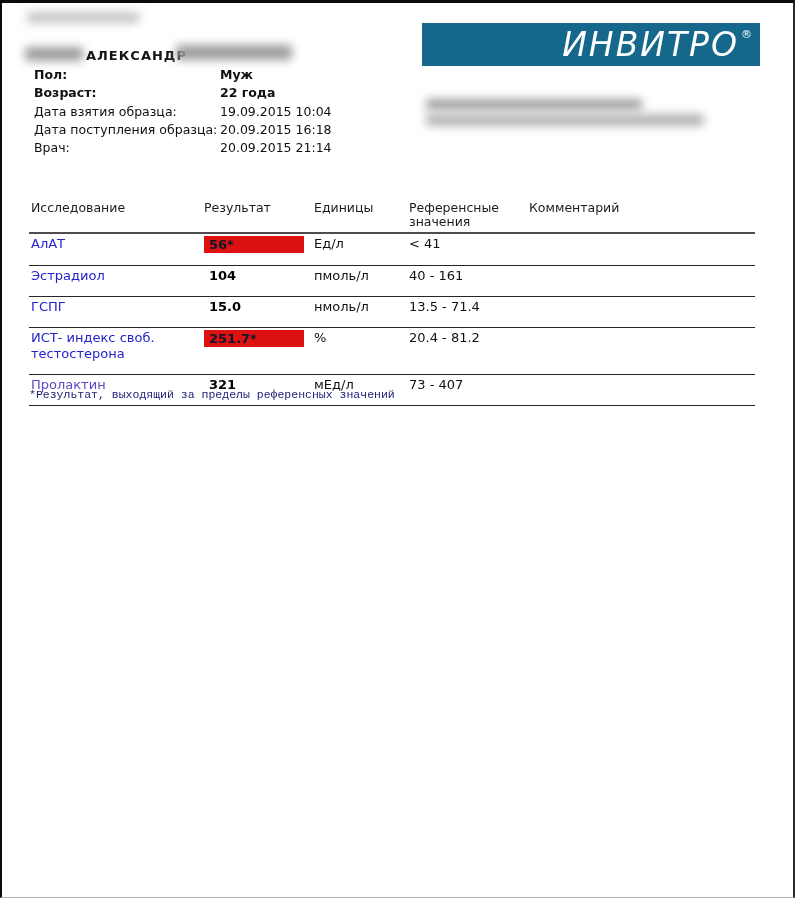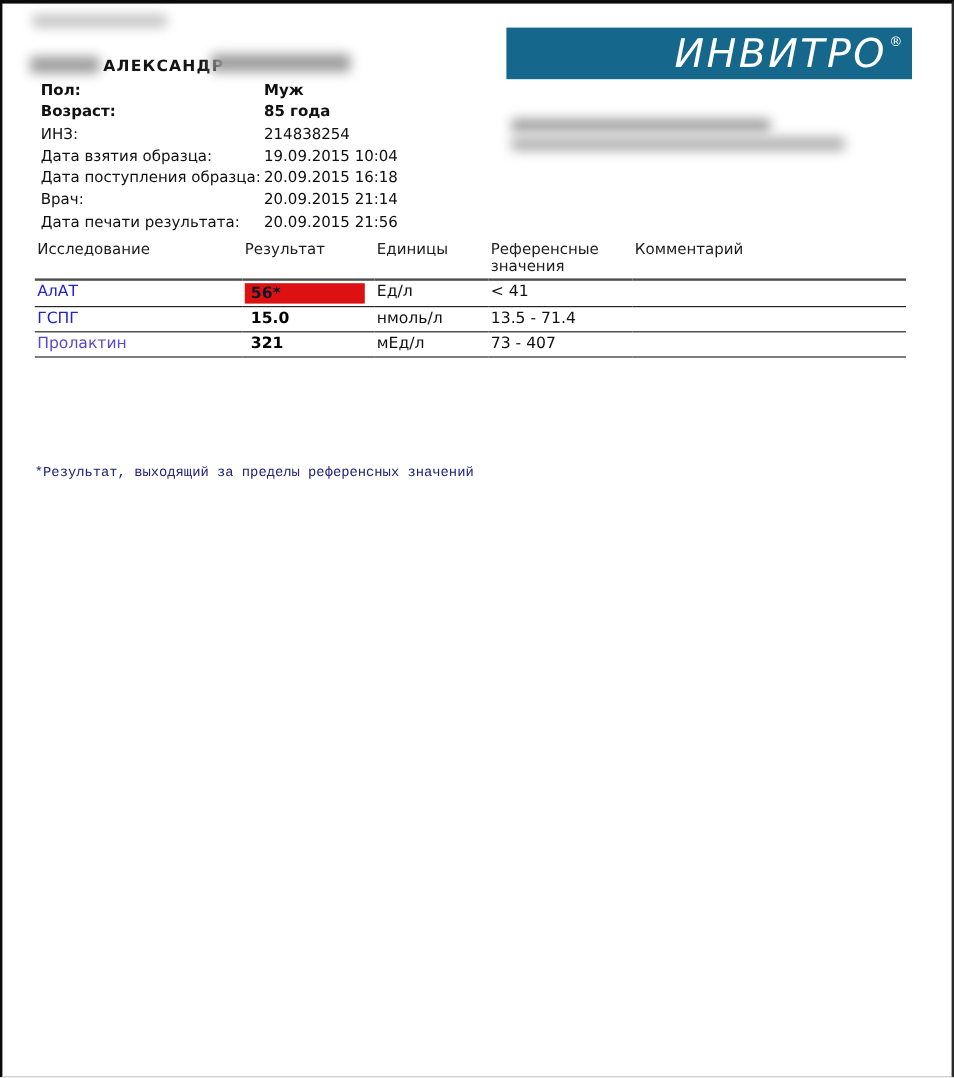--- a/index.html
+++ b/index.html
@@ -46,21 +46,21 @@
   table.results col.c2 { width:110px; }
   table.results col.c3 { width:95px;  }
   table.results col.c4 { width:120px; }
   table.results col.c5 { width:228px; }
   table.results thead th {
     text-align:left; font-weight:normal; font-size:12.5px; color:#1c1c1c;
     vertical-align:top; padding:0 8px 3px 2px; line-height:14px;
   }
   table.results thead tr { border-bottom:2px solid #4e4e4e; }
   table.results tbody tr { border-bottom:1px solid #262626; }
-  table.results td { padding:2px 4px 2px 2px; vertical-align:top; font-size:13px; line-height:16px; }
+  table.results td { padding:2px 4px 12px 2px; vertical-align:top; font-size:13px; line-height:16px; }
   td.c-name a { text-decoration:none; }
   a.lnk { color:#2323cc; cursor:pointer; }
   a.lnk.visited { color:#5a48c4; }
   td.c-res { font-weight:bold; color:#000; }
   .flag {
     display:inline-block; min-width:100px; background:#dd1111; color:#0f172a;
     font-weight:bold; padding:1px 3px 1px 5px; line-height:15px;
   }
   .res { padding-left:5px; }
   td.c-units, td.c-ref { font-size:12.5px; color:#101010; padding-top:3px; }
@@ -90,41 +90,33 @@
   <div class="blur b4"></div>
   <div class="blur b5"></div>
 
   <div class="info">
       <div class="info-row bold">
         <span class="lbl">Пол:</span>
         <span class="val">Муж</span>
       </div>
       <div class="info-row bold">
         <span class="lbl">Возраст:</span>
-        <span class="val">85 года</span>
-      </div>
-      <div class="info-row">
-        <span class="lbl">ИНЗ:</span>
-        <span class="val">214838254</span>
+        <span class="val">22 года</span>
       </div>
       <div class="info-row">
         <span class="lbl">Дата взятия образца:</span>
         <span class="val">19.09.2015 10:04</span>
       </div>
       <div class="info-row">
         <span class="lbl">Дата поступления образца:</span>
         <span class="val">20.09.2015 16:18</span>
       </div>
       <div class="info-row">
         <span class="lbl">Врач:</span>
         <span class="val">20.09.2015 21:14</span>
-      </div>
-      <div class="info-row">
-        <span class="lbl">Дата печати результата:</span>
-        <span class="val">20.09.2015 21:56</span>
       </div>
     </div>
 
   <table class="results">
     <colgroup>
         <col class="c1">
         <col class="c2">
         <col class="c3">
         <col class="c4">
         <col class="c5">
@@ -140,24 +132,38 @@
     </thead>
     <tbody id="rows-body">
         <tr>
           <td class="c-name"><a class="lnk">АлАТ</a></td>
           <td class="c-res"><span class="flag">56*</span></td>
           <td class="c-units">Ед/л</td>
           <td class="c-ref">&lt; 41</td>
           <td class="c-comment"></td>
         </tr>
         <tr>
+          <td class="c-name"><a class="lnk">Эстрадиол</a></td>
+          <td class="c-res"><span class="res">104</span></td>
+          <td class="c-units">пмоль/л</td>
+          <td class="c-ref">40 - 161</td>
+          <td class="c-comment"></td>
+        </tr>
+        <tr>
           <td class="c-name"><a class="lnk">ГСПГ</a></td>
           <td class="c-res"><span class="res">15.0</span></td>
           <td class="c-units">нмоль/л</td>
           <td class="c-ref">13.5 - 71.4</td>
+          <td class="c-comment"></td>
+        </tr>
+        <tr>
+          <td class="c-name"><a class="lnk">ИСТ- индекс своб. тестостерона</a></td>
+          <td class="c-res"><span class="flag">251.7*</span></td>
+          <td class="c-units">%</td>
+          <td class="c-ref">20.4 - 81.2</td>
           <td class="c-comment"></td>
         </tr>
         <tr>
           <td class="c-name"><a class="lnk visited">Пролактин</a></td>
           <td class="c-res"><span class="res">321</span></td>
           <td class="c-units">мЕд/л</td>
           <td class="c-ref">73 - 407</td>
           <td class="c-comment"></td>
         </tr>
       </tbody>

